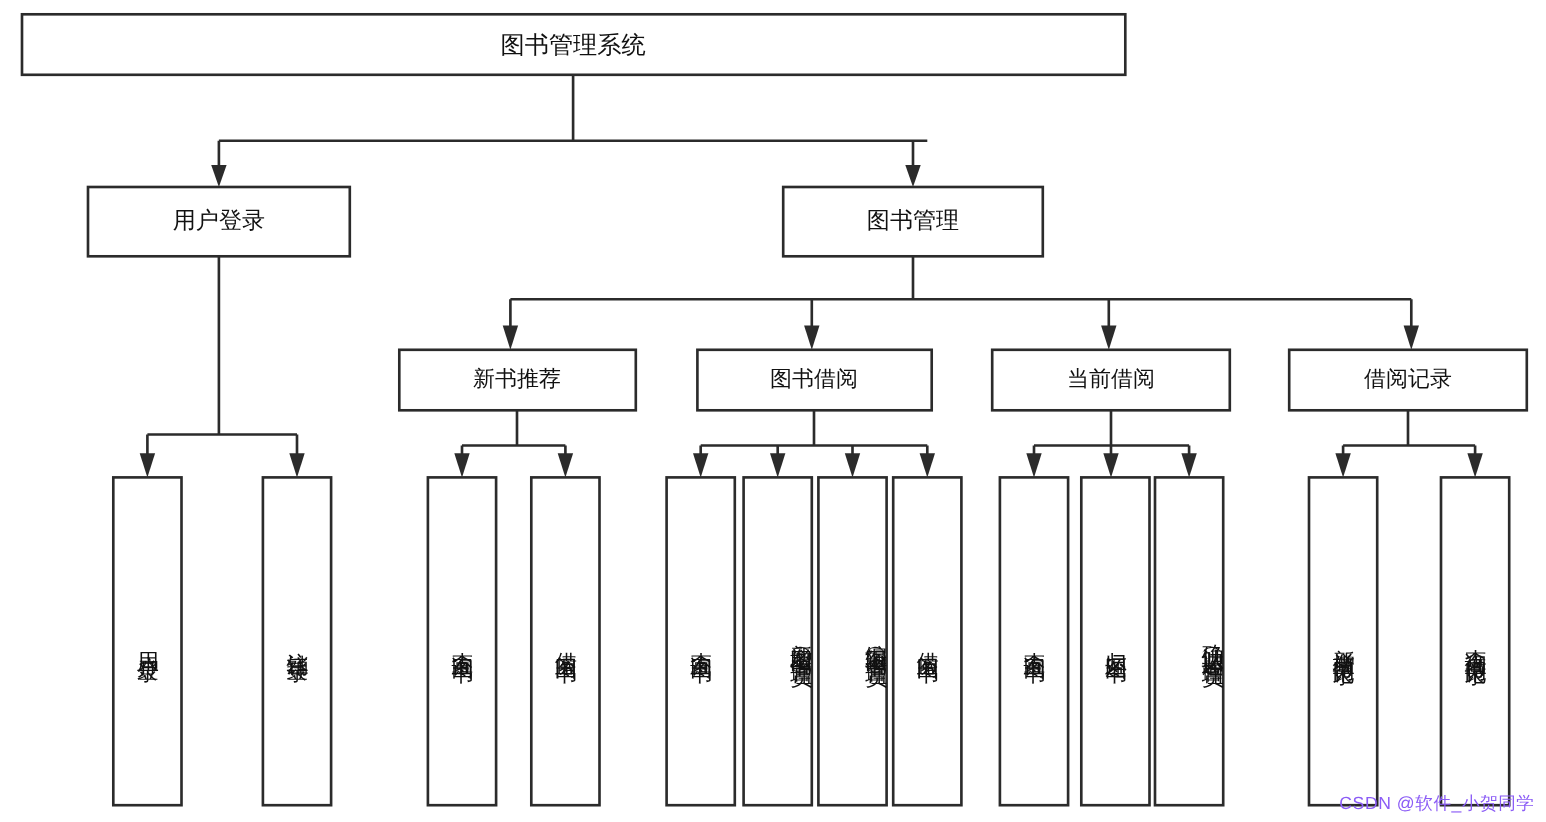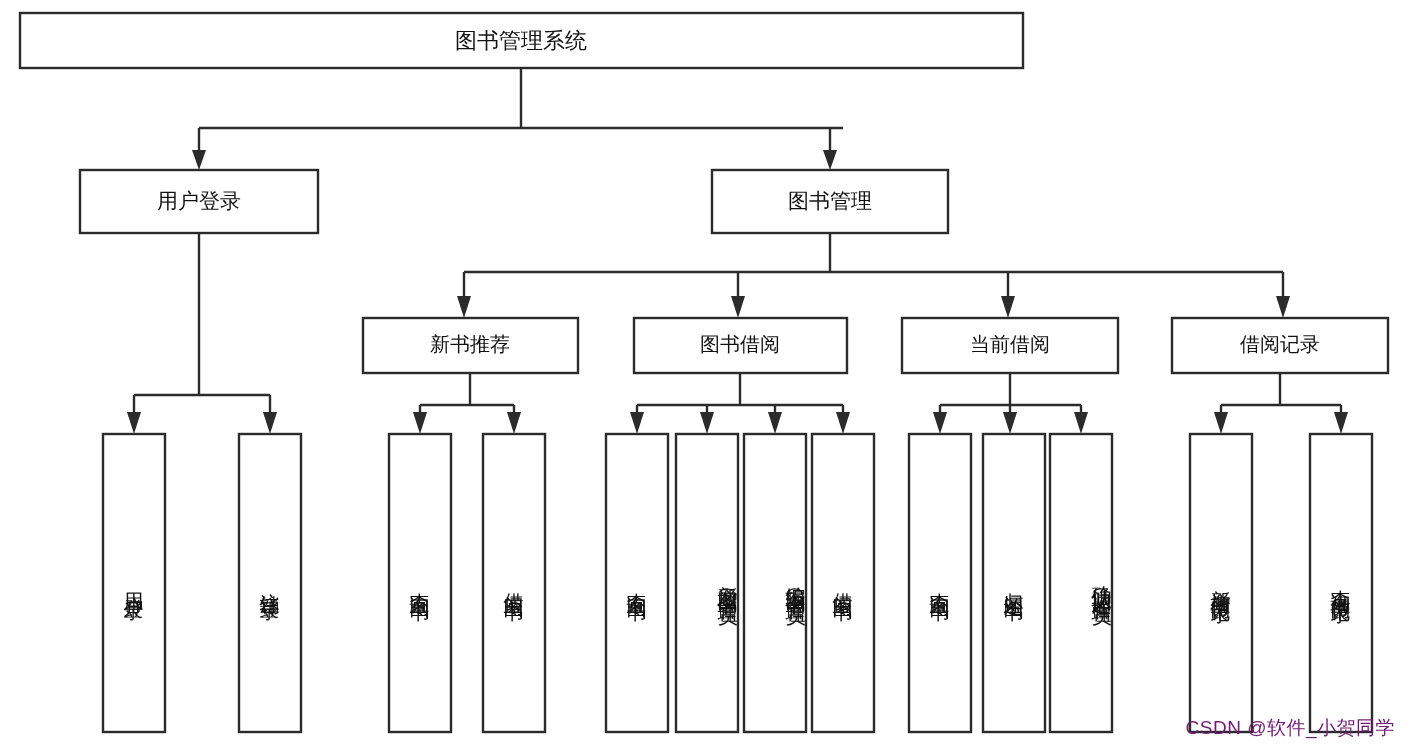--- a/index.html
+++ b/index.html
@@ -62,22 +62,22 @@
     letter-spacing: 3px;
     line-height: 1;
     pointer-events: none;
     white-space: nowrap;
   }
   .watermark {
     position: absolute;
     right: 10px;
     bottom: 6px;
     font-family: "Liberation Sans", "DejaVu Sans", sans-serif;
-    font-size: 19px;
-    color: #701a75;
+    font-size: 16px;
+    color: #8b5cf6;
     letter-spacing: 0.5px;
     white-space: nowrap;
   }
 </style>
 </head>
 <body>
 
 <div id="diagram-root">
 
   <svg class="diagram" viewBox="0 0 1405 747">

